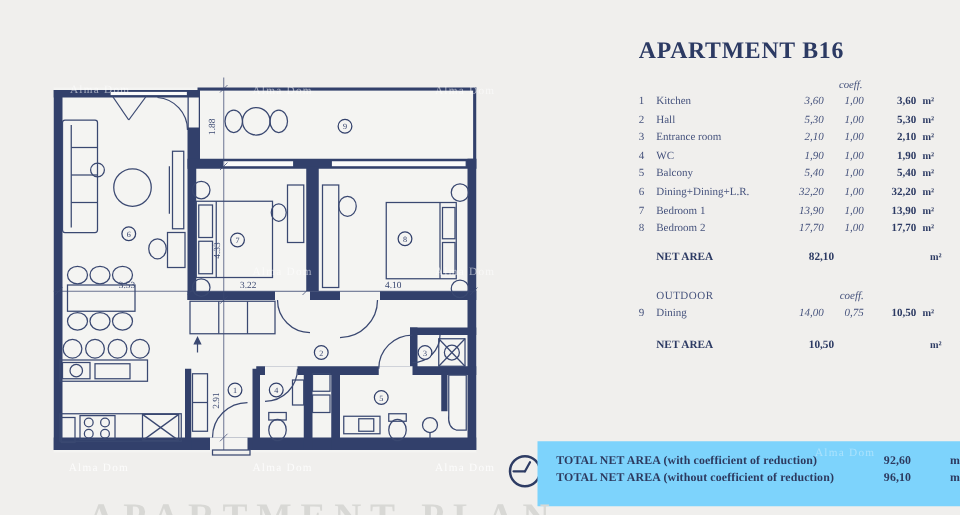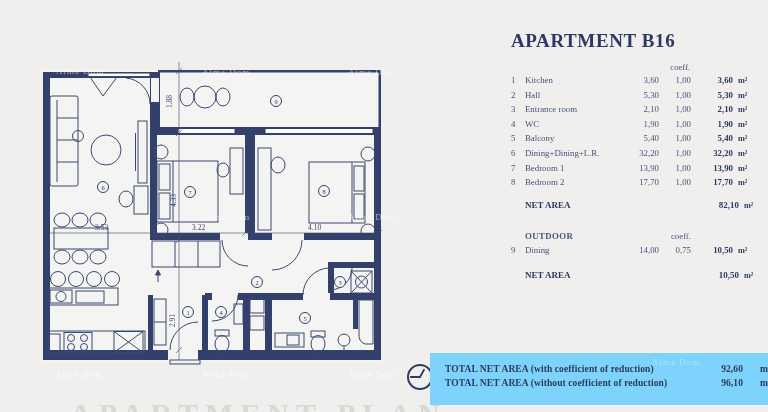--- a/index.html
+++ b/index.html
@@ -18,39 +18,39 @@
   
   #panel{position:absolute;left:511px;top:30px;width:246px;color:#46537d;}
   #panel .title{
     font-size:19px;font-weight:bold;color:#2c3a63;letter-spacing:0.6px;height:16px;
   }
   .coeff-head{display:grid;grid-template-columns:14px 96px 38px 32px 42px 18px;
     margin-top:16px;height:13px;font-size:8.6px;}
   .coeff-head .c-coeff{text-align:right;padding-right:1px;}
   .trow{display:grid;grid-template-columns:14px 96px 38px 32px 42px 18px;
     align-items:baseline;height:14.6px;font-size:8.8px;}
-  .c-area,.c-coeff{text-align:right;}
+  .c-area,.c-coeff{text-align:right;font-style:italic;}
   .c-net{text-align:right;font-weight:bold;color:#2c3a63;}
   .c-unit{padding-left:5px;font-weight:bold;color:#2c3a63;font-size:8.2px;}
   .net-row{display:grid;grid-template-columns:14px 122px 1fr 18px;
     align-items:baseline;height:15px;font-size:9px;font-weight:bold;color:#2c3a63;}
-  .net-row .nv{text-align:right;}
+  .net-row .nv{}
   .net-row.first{margin-top:8px;}
   .net-row.second{margin-top:10px;}
   .outdoor-row{margin-top:16px;}
-  .outdoor-row .c-name{letter-spacing:0.4px;font-weight:bold;}
+  .outdoor-row .c-name{letter-spacing:0.4px;}
   
   #banner{
     position:absolute;left:430px;top:353px;width:359px;height:52px;
     background:#7dd3fc;color:#2d3a5f;box-sizing:border-box;
     padding:11px 12px 0 15px;
   }
   .banner-row{display:grid;grid-template-columns:1fr 50px 34px;
     font-size:9.5px;font-weight:bold;height:14px;letter-spacing:0.1px;}
-  .banner-row .bv{text-align:right;}
+  .banner-row .bv{text-align:center;}
   .banner-row .bu{text-align:right;padding-right:6px;}
   
   #clock{position:absolute;left:405px;top:362px;width:30px;height:30px;}
   
   #footer-caption{
     position:absolute;left:70px;top:397px;font-size:30px;font-weight:bold;
     letter-spacing:7px;color:#d8d8d5;white-space:nowrap;
   }
 </style>
 </head>

